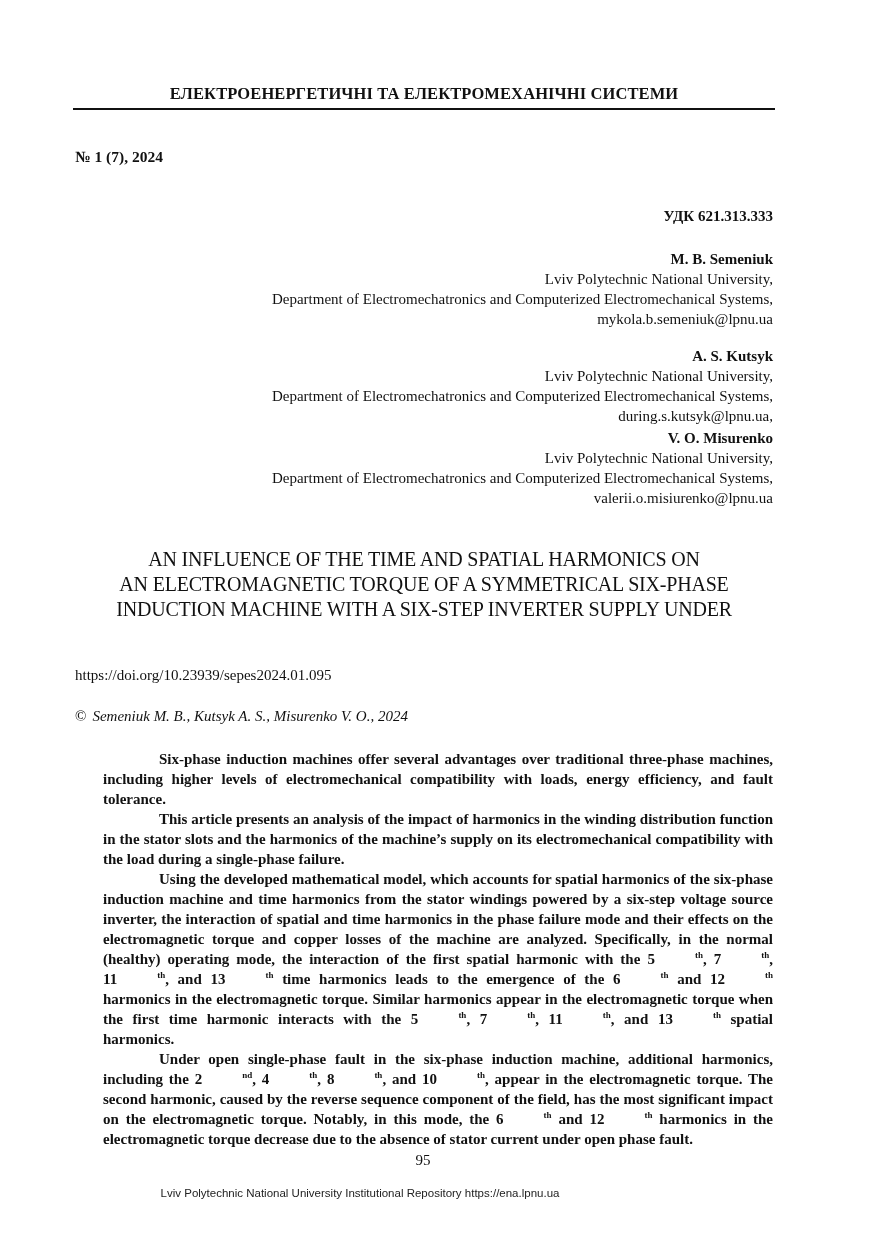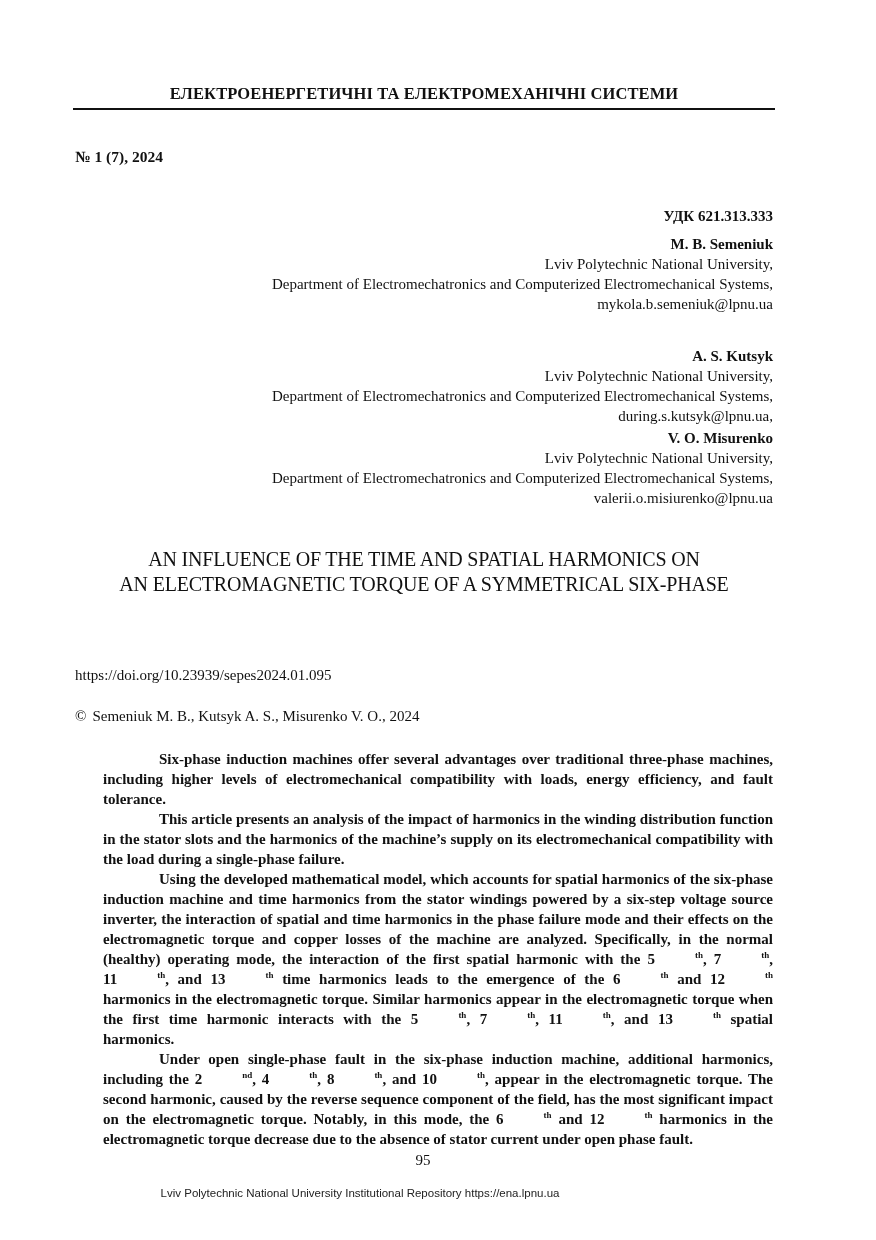--- a/index.html
+++ b/index.html
@@ -16,30 +16,30 @@
     }
     .issue {
       position: absolute; left: 75px; top: 148px; font-weight: bold; font-size: 15.5px;
     }
     .right-block {
       position: absolute; right: 103px; text-align: right; font-size: 15px; line-height: 20px;
     }
     .udk { top: 206px; font-weight: bold; }
     .author-block { }
     .author-name { font-weight: bold; }
-    .a1 { top: 234px; }
+    .a1 { top: 249px; }
     .a2 { top: 346px; }
     .a3 { top: 428px; }
     .title {
       position: absolute; left: 73px; top: 547px; width: 702px; text-align: center;
       font-weight: normal; font-size: 20px; line-height: 25px; letter-spacing: -0.2px;
     }
     .doi { position: absolute; left: 75px; top: 667px; font-size: 15px; }
     .copyright { position: absolute; left: 75px; top: 708px; font-size: 15px; }
-    .copyright .names { margin-left: 6px; }
+    .copyright .names { font-style: italic; margin-left: 6px; }
     .abstract {
       position: absolute; left: 103px; top: 749px; width: 670px;
       font-weight: bold; font-size: 15px; line-height: 20px; text-align: justify;
     }
     .abstract p { margin: 0; text-indent: 56px; }
     sup { font-size: 9px; line-height: 0; vertical-align: 6px; padding-left: 40px; }
     .page-number {
       position: absolute; left: 0; width: 846px; top: 1152px; text-align: center; font-size: 15px;
     }
     .repo-footer {
@@ -71,20 +71,21 @@
 <div class="right-block author-block a3">
   <div class="author-name">V. O. Misurenko</div>
   <div>Lviv Polytechnic National University,</div>
   <div>Department of Electromechatronics and Computerized Electromechanical Systems,</div>
   <div>valerii.o.misiurenko@lpnu.ua</div>
 </div>
 
 <div class="title">
   <div>AN INFLUENCE OF THE TIME AND SPATIAL HARMONICS ON</div>
   <div>AN ELECTROMAGNETIC TORQUE OF A SYMMETRICAL SIX-PHASE</div>
+  <div>INDUCTION MACHINE WITH A SIX-STEP INVERTER SUPPLY UNDER</div>
 </div>
 
 <div class="doi">https://doi.org/10.23939/sepes2024.01.095</div>
 
 <div class="copyright">
   <span>©</span><span class="names">Semeniuk M. B., Kutsyk A. S., Misurenko V. O., 2024</span>
 </div>
 
 <div class="abstract">
   <p>Six-phase induction machines offer several advantages over traditional three-phase machines, including higher levels of electromechanical compatibility with loads, energy efficiency, and fault tolerance.</p>

